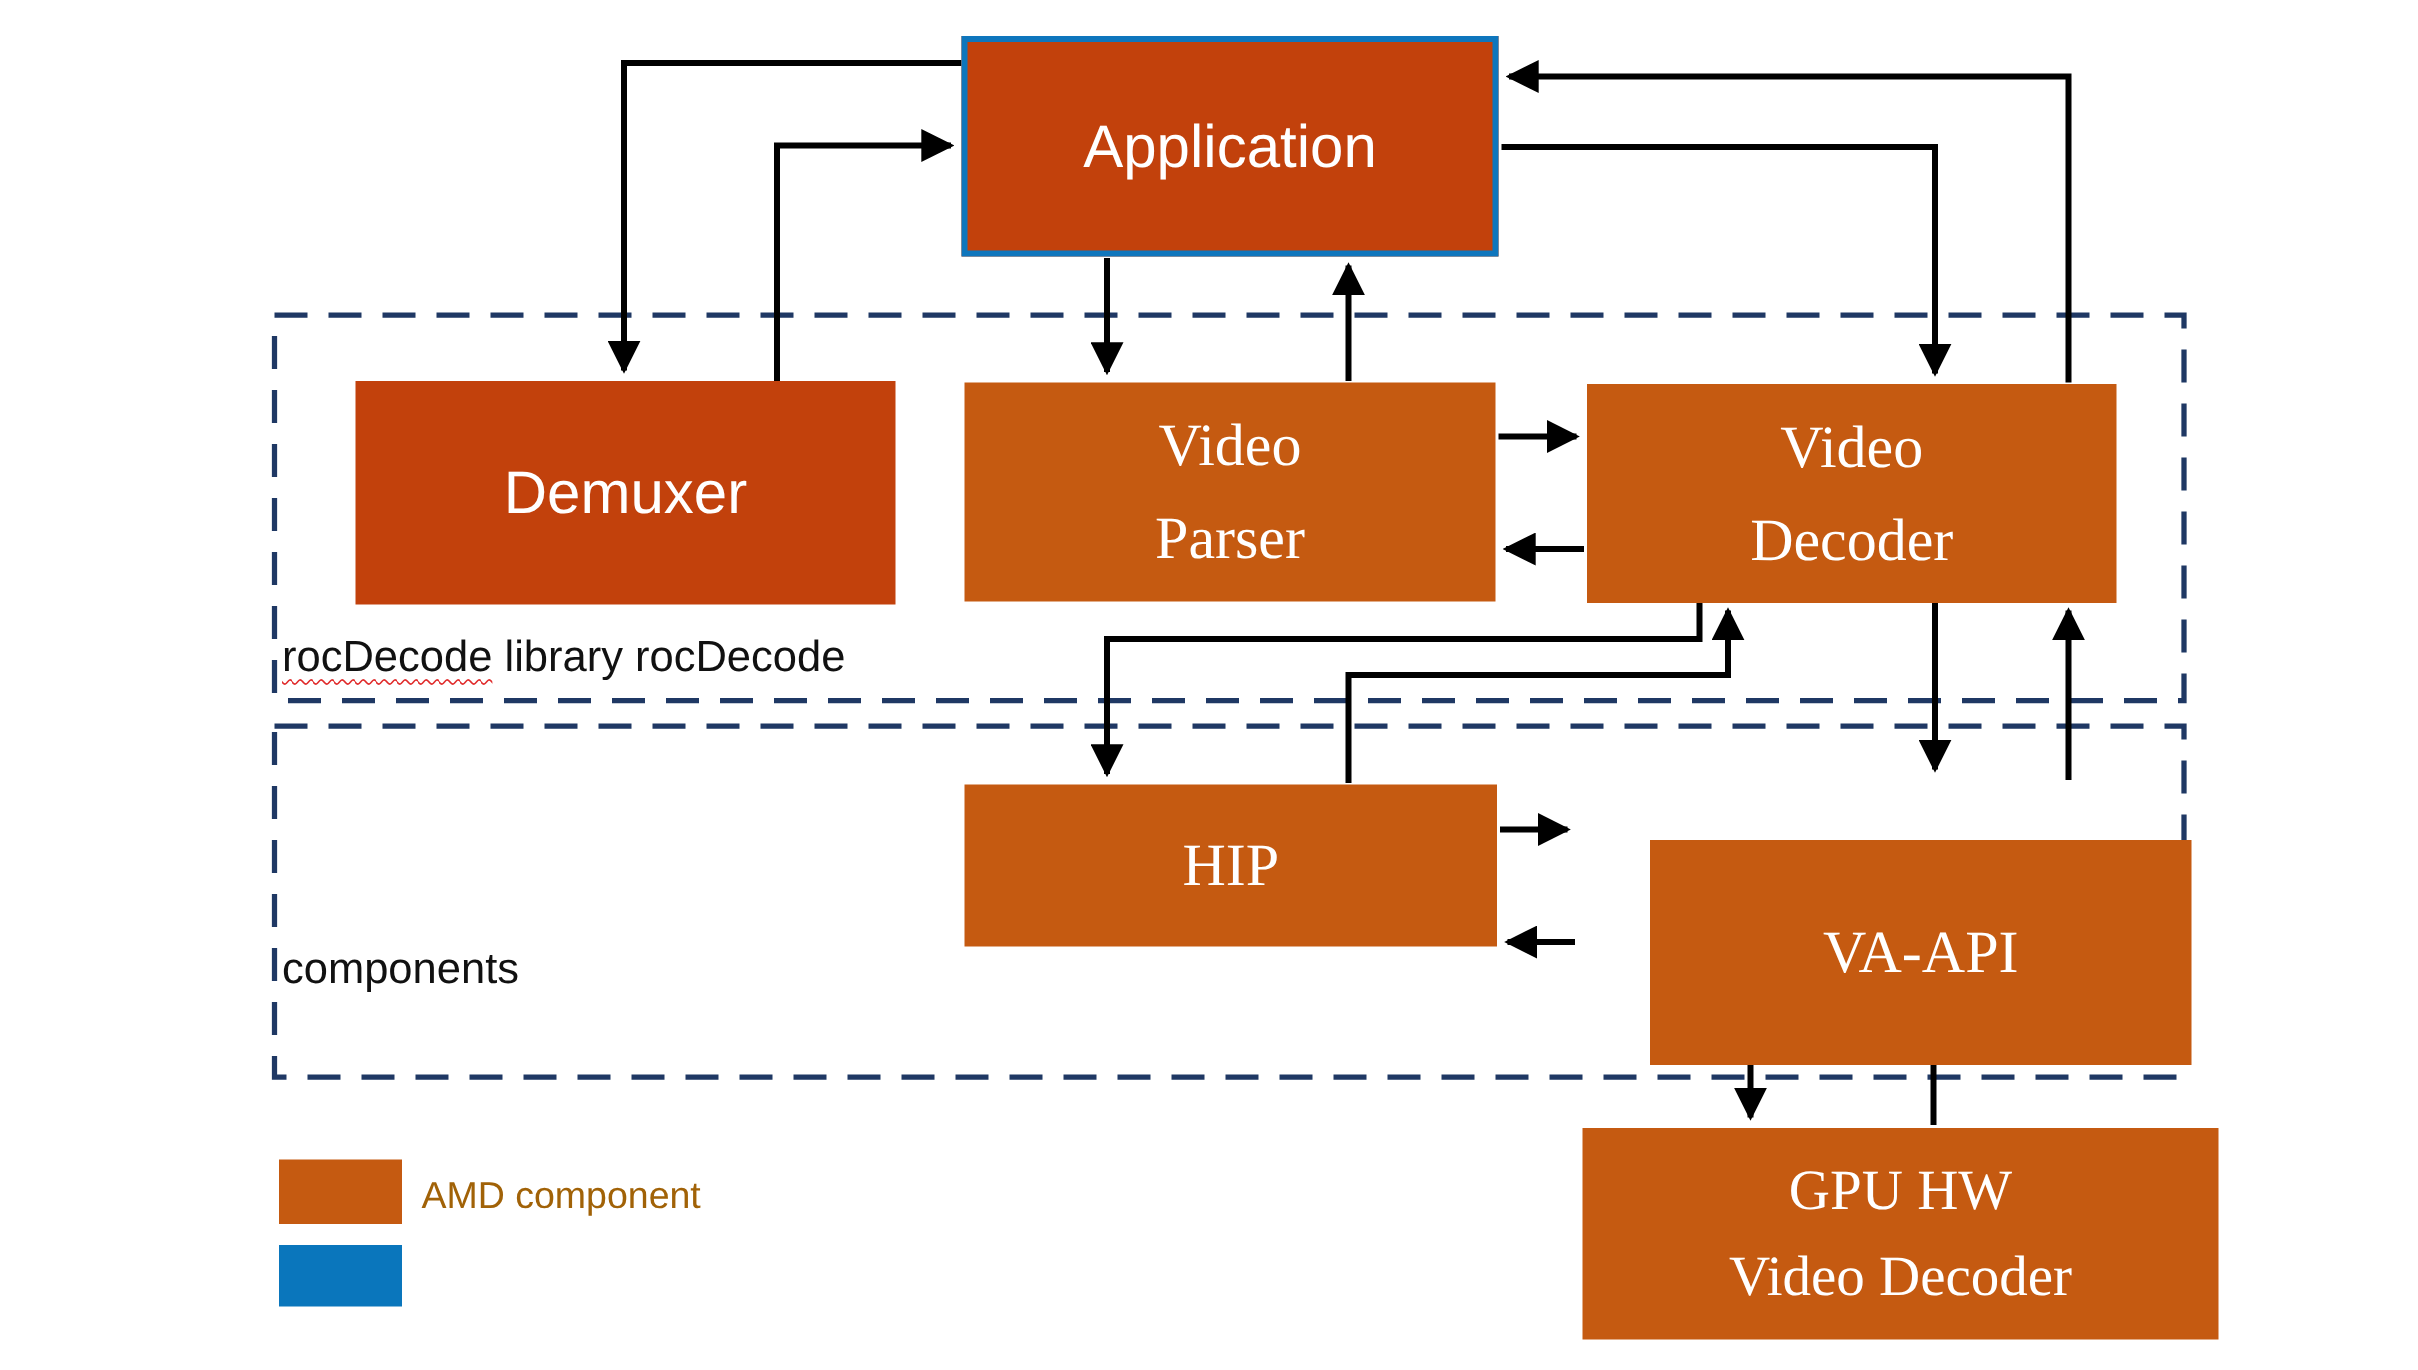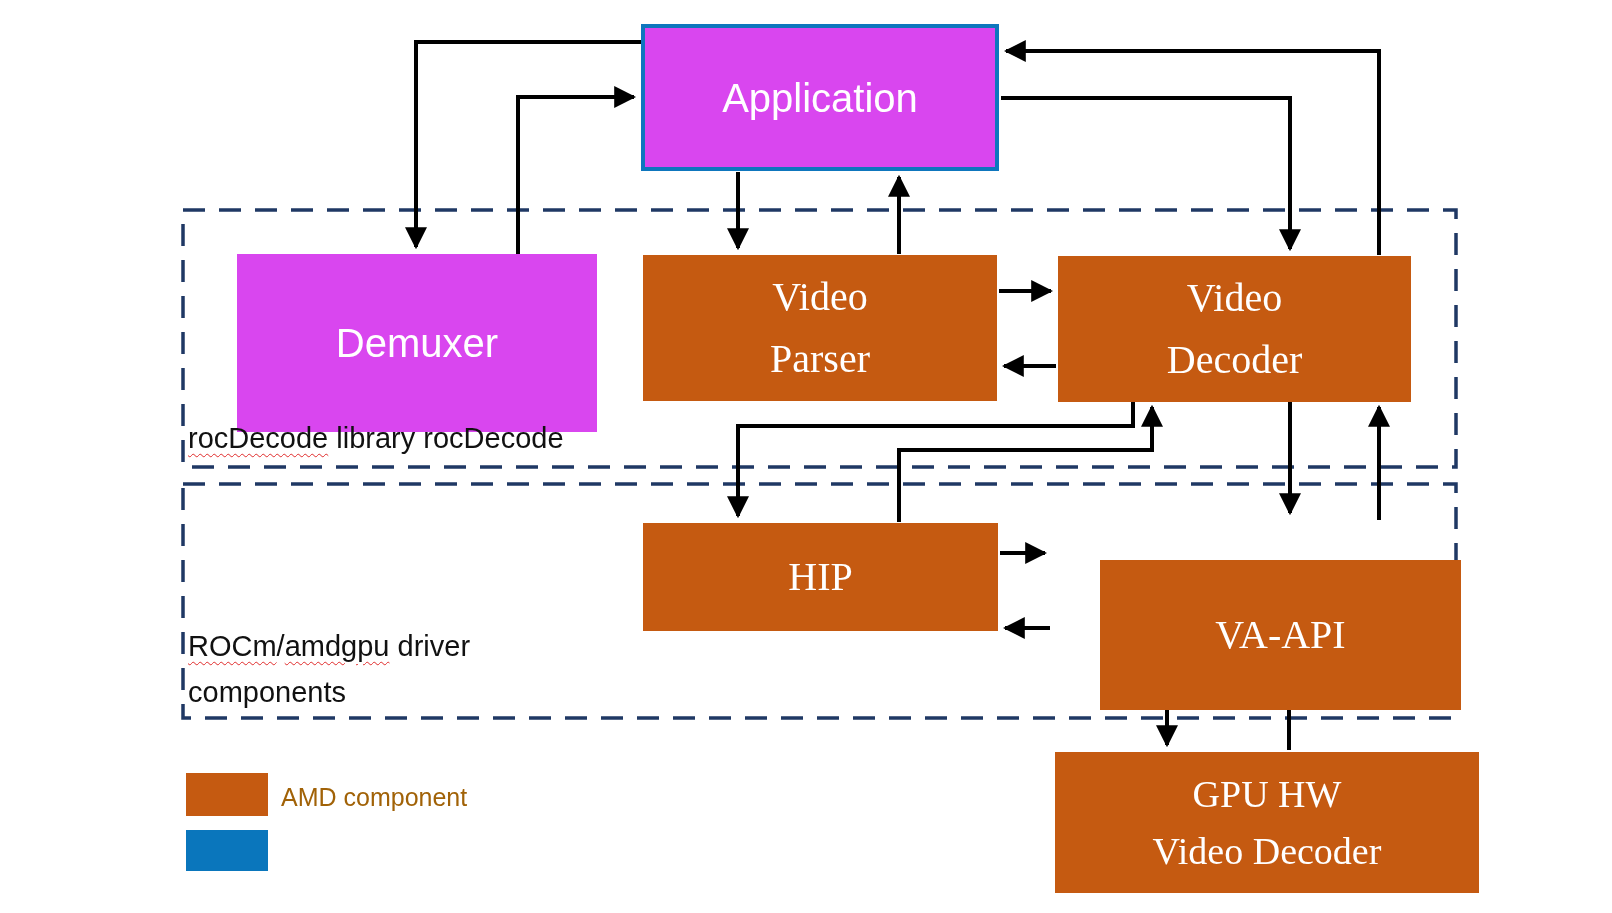--- a/index.html
+++ b/index.html
@@ -15,21 +15,21 @@
     position:absolute;
     display:flex;align-items:center;justify-content:center;
     text-align:center;
     color:#ffffff;
     font-size:40px;
     line-height:1.55;
     white-space:pre-line;
     box-sizing:border-box;
   }
   .node.amd{background:#C55A11;font-family:Liberation Serif, serif;}
-  .node.nonamd{background:#d946ef;}
+  .node.nonamd{background:#c2410c;}
   .node.bordered{border:4px solid #0E76BD;}
   .group-label{
     position:absolute;
     color:#111111;
     font-size:29px;
     line-height:1.6;
     white-space:nowrap;
   }
   .squiggle{
     text-decoration-line:underline;
@@ -77,21 +77,21 @@
     <polyline points="1290,402 1290,513" fill="none" stroke="#000" stroke-width="4" marker-end="url(#ah)"></polyline>
     <polyline points="1379,520 1379,407" fill="none" stroke="#000" stroke-width="4" marker-end="url(#ah)"></polyline>
     <polyline points="1167,672 1167,745" fill="none" stroke="#000" stroke-width="4" marker-end="url(#ah)"></polyline>
     <polyline points="1289,750 1289,677" fill="none" stroke="#000" stroke-width="4" marker-end="url(#ah)"></polyline>
   </svg>
 
   <div class="node nonamd bordered" style="left:641px;top:24px;width:358px;height:147px;">
     <span>Application</span>
   </div>
 
-  <div class="node nonamd" style="left:237px;top:254px;width:360px;height:178px;">
+  <div class="node nonamd" style="left:237px;top:254px;width:360px;height:149px;">
     <span>Demuxer</span>
   </div>
 
   <div class="node amd" style="left:643px;top:255px;width:354px;height:146px;">
     <span>Video
 Parser</span>
   </div>
 
   <div class="node amd" style="left:1058px;top:256px;width:353px;height:146px;">
     <span>Video
@@ -109,21 +109,20 @@
   <div class="node amd" style="left:1055px;top:752px;width:424px;height:141px;font-size:38px;line-height:1.5;">
     <span>GPU HW
 Video Decoder</span>
   </div>
 
   <div class="group-label" style="left:188px;top:415px;">
     <span class="squiggle">rocDecode</span><span> library rocDecode</span>
   </div>
 
   <div class="group-label" style="left:188px;top:623px;">
-    <div><span class="squiggle">ROCm</span><span>/</span><span class="squiggle">amdgpu</span><span> driver</span></div>
     <div><span>components</span></div>
   </div>
 
   <div class="legend-swatch" style="left:186px;top:773px;width:82px;height:43px;background:#C55A11;"></div>
   <div class="legend-label" style="left:281px;top:782px;">AMD component</div>
 
   <div class="legend-swatch" style="left:186px;top:830px;width:82px;height:41px;background:#0A76BC;"></div>
 
 </div>
 

